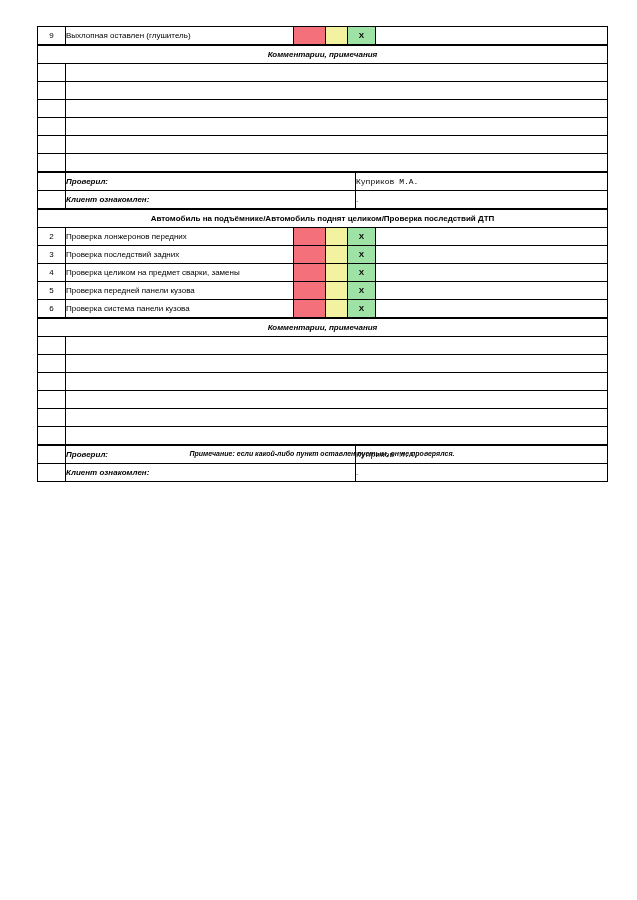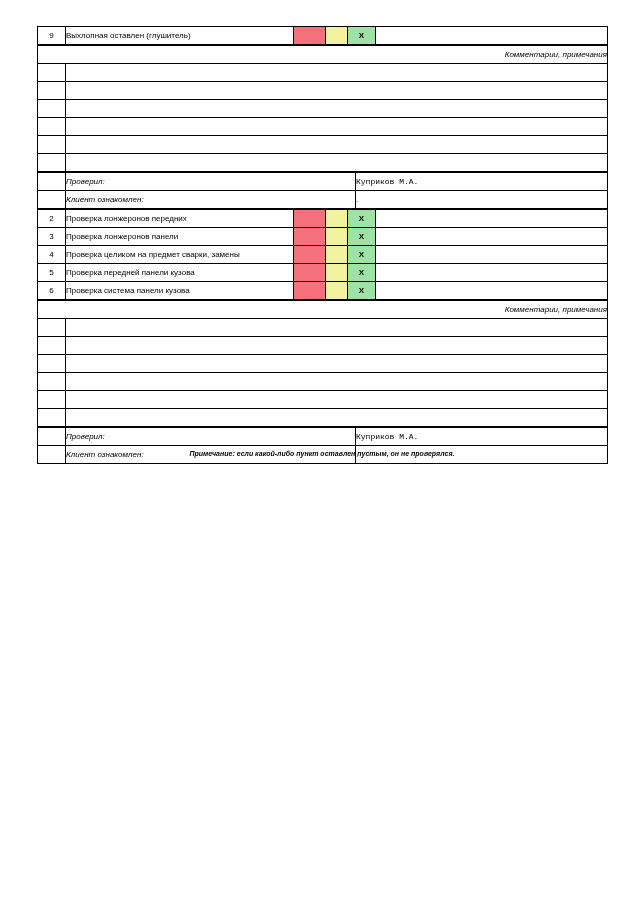--- a/index.html
+++ b/index.html
@@ -60,30 +60,30 @@
   .grn   { background: #9fe2a5; text-align: center; font-weight: bold; font-size: 9px; }
   .blank { background: #ffffff; }
 
   .section-title {
     text-align: center;
     font-weight: bold;
     font-size: 9px;
     height: 17px;
   }
   .comments-title {
-    text-align: right;
-    font-weight: normal;
+    text-align: center;
+    font-weight: bold;
     font-style: italic;
     font-size: 9px;
     height: 17px;
   }
   .empty-row td { height: 15px; }
 
   .lbl-bold-ital {
-    font-weight: normal;
+    font-weight: bold;
     font-style: italic;
     font-size: 8px;
     padding-left: 5px;
   }
   .value-small {
     font-size: 7px;
     padding-left: 4px;
     font-family: Liberation Mono, monospace;
   }
   .value-dot {
@@ -188,30 +188,33 @@
       <colgroup>
         <col class="c-num">
           <col class="c-name">
           <col class="c-red">
           <col class="c-yel">
           <col class="c-grn">
           <col class="c-rest">
       </colgroup>
       <tbody>
         <tr>
+          <td colspan="6" class="section-title">Автомобиль на подъёмнике/Автомобиль поднят целиком/Проверка последствий ДТП</td>
+        </tr>
+        <tr>
           <td class="num">2</td>
           <td class="name">Проверка лонжеронов передних</td>
           <td class="red"></td>
           <td class="yel"></td>
           <td class="grn">X</td>
           <td class="blank"></td>
         </tr>
         <tr>
           <td class="num">3</td>
-          <td class="name">Проверка лонжеронов панели</td>
+          <td class="name">Проверка последствий задних</td>
           <td class="red"></td>
           <td class="yel"></td>
           <td class="grn">X</td>
           <td class="blank"></td>
         </tr>
         <tr>
           <td class="num">4</td>
           <td class="name">Проверка целиком на предмет сварки, замены</td>
           <td class="red"></td>
           <td class="yel"></td>

